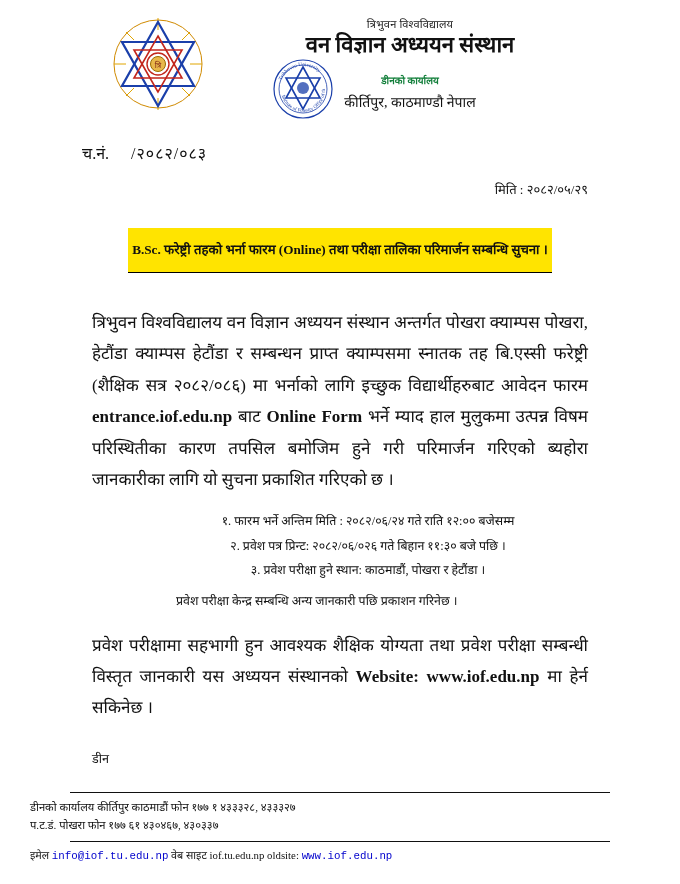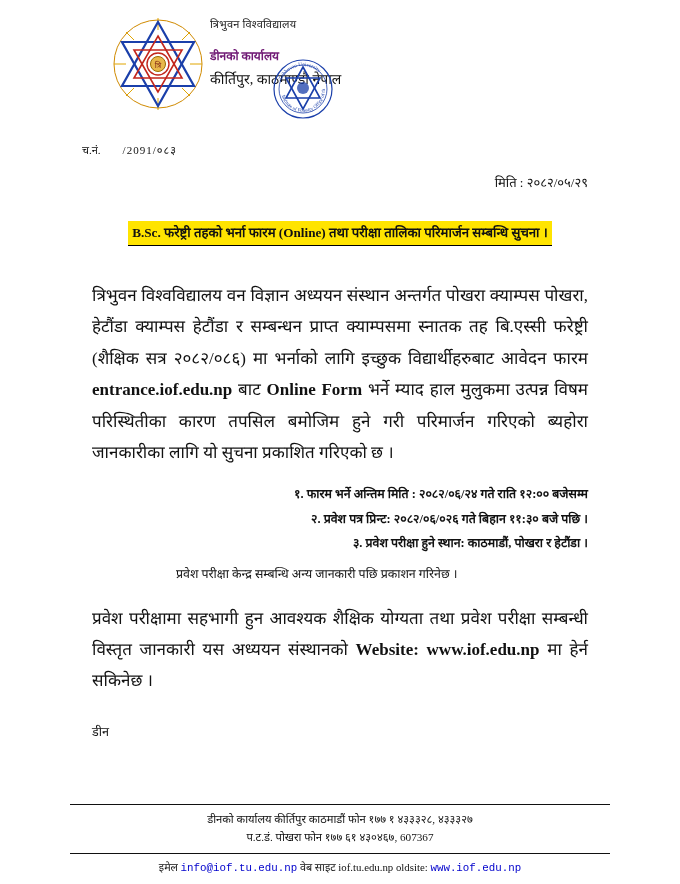--- a/index.html
+++ b/index.html
@@ -34,60 +34,60 @@
   .emblem {
     width: 96px;
     height: 100px;
     position: relative;
     flex: 0 0 96px;
   }
   .emblem svg { display: block; }
 
   .header-text {
     flex: 1 1 auto;
-    text-align: left;
+    text-align: center;
     padding-left: 4px;
     padding-right: 40px;
   }
   .univ-name {
     font-size: 11px;
     color: #1b1b1b;
     letter-spacing: .2px;
     margin-top: 2px;
   }
   .inst-name {
     font-size: 22px;
     font-weight: bold;
     color: #111;
     margin-top: 1px;
     line-height: 1.15;
   }
   .office-name {
-    font-size: 12px;
-    color: #701a75;
+    font-size: 10px;
+    color: #15803d;
     font-weight: bold;
     margin-top: 16px;
   }
   .address {
     font-size: 14px;
     color: #111;
     margin-top: 5px;
   }
   .seal {
     position: absolute;
     left: 272px;
     top: 58px;
     width: 62px;
     height: 62px;
   }
 
   
   .ref-row {
     margin-top: 18px;
-    font-size: 11px;
+    font-size: 16px;
     display: flex;
     align-items: flex-start;
   }
   .ref-label { padding-left: 52px; }
   .ref-value { margin-left: 22px; letter-spacing: 1px; }
   .date-row {
     margin-top: 16px;
     text-align: right;
     font-size: 13px;
     padding-right: 62px;
@@ -97,21 +97,21 @@
   
   .title-wrap {
     text-align: center;
     margin-top: 30px;
   }
   .doc-title {
     display: inline-block;
     font-size: 13.2px;
     font-weight: bold;
     background: #ffe400;
-    padding: 2px 4px;
+    padding: 12px 4px;
     border-bottom: 1px solid #000;
     line-height: 1.5;
   }
 
   
   .body-wrap {
     margin-top: 34px;
     padding: 0 62px 0 62px;
   }
   p.para {
@@ -122,42 +122,40 @@
   }
   .b { font-weight: bold; }
   .list {
     margin: 14px 0 0 0;
     padding: 0 0 0 56px;
     list-style: none;
   }
   .list li {
     font-size: 12.4px;
     line-height: 1.95;
-    text-align: right;
-    font-weight: bold;
+    text-align: center;
   }
   .note {
     margin: 8px 0 0 0;
     padding-left: 84px;
     font-size: 12.4px;
     line-height: 1.9;
   }
   .para-2 { margin-top: 20px; }
   .sign {
     margin-top: 26px;
     font-size: 12.6px;
   }
 
   
   .footer {
     position: absolute;
     left: 30px;
     right: 30px;
-    bottom: 8px;
-    text-align: center;
+    bottom: 20px;
   }
   .footer-rule {
     border: 0;
     border-top: 1.6px solid #111;
     margin: 0 40px 6px 40px;
   }
   .footer-line1 {
     font-size: 11.2px;
     line-height: 1.6;
   }
@@ -202,20 +200,21 @@
         <polygon points="48,22 72,64 24,64" fill="none" stroke="#c2261c" stroke-width="1.6"></polygon>
         <polygon points="48,78 24,36 72,36" fill="none" stroke="#c2261c" stroke-width="1.6"></polygon>
         <circle cx="48" cy="50" r="11" fill="none" stroke="#c2261c" stroke-width="1.4"></circle>
         <circle cx="48" cy="50" r="7.5" fill="#e8b84b" stroke="#9a6b00" stroke-width="1"></circle>
         <text x="48" y="54" font-size="8" text-anchor="middle" fill="#7a1a12" font-family="serif">त्रि</text>
       </svg>
     </div>
 
     <div class="header-text">
       <div class="univ-name">त्रिभुवन विश्वविद्यालय</div>
+      <div class="inst-name">वन विज्ञान अध्ययन संस्थान</div>
       <div class="office-name">डीनको कार्यालय</div>
       <div class="address">कीर्तिपुर, काठमाण्डौ नेपाल</div>
     </div>
 
     <div class="seal">
       <svg width="62" height="62" viewBox="0 0 62 62" xmlns="http://www.w3.org/2000/svg">
         <circle cx="31" cy="31" r="29" fill="none" stroke="#1a3faa" stroke-width="1.2"></circle>
         <circle cx="31" cy="31" r="24" fill="none" stroke="#1a3faa" stroke-width="0.8"></circle>
         <polygon points="31,9 48,40 14,40" fill="none" stroke="#1a3faa" stroke-width="1.6"></polygon>
         <polygon points="31,51 14,20 48,20" fill="none" stroke="#1a3faa" stroke-width="1.6"></polygon>
@@ -227,21 +226,21 @@
         </text>
         <text font-size="5" fill="#1a3faa" font-family="serif">
           <textPath href="#arcBot" startOffset="8%">Institute of Forestry  Office of the Dean</textPath>
         </text>
       </svg>
     </div>
   </div>
 
   <div class="ref-row">
     <span class="ref-label">च.नं.</span>
-    <span class="ref-value">/2091/०८३</span>
+    <span class="ref-value">/२०८२/०८३</span>
   </div>
 
   <div class="date-row">
     <span>मिति :</span>
     <span>२०८२/०५/२९</span>
   </div>
 
   <div class="title-wrap">
     <span class="doc-title">B.Sc. फरेष्ट्री तहको भर्ना फारम (Online) तथा परीक्षा तालिका परिमार्जन सम्बन्धि सुचना ।</span>
   </div>
@@ -263,20 +262,20 @@
     <p class="para para-2">
       <span>प्रवेश परीक्षामा सहभागी हुन आवश्यक शैक्षिक योग्यता तथा प्रवेश परीक्षा सम्बन्धी विस्तृत जानकारी यस अध्ययन संस्थानको </span><span class="b">Website: www.iof.edu.np</span><span> मा हेर्न सकिनेछ ।</span>
     </p>
 
     <div class="sign">डीन</div>
   </div>
 
   <div class="footer">
     <hr class="footer-rule">
     <div class="footer-line1">डीनको कार्यालय कीर्तिपुर काठमाडौं फोन १७७ १ ४३३३२८, ४३३३२७</div>
-    <div class="footer-line1">प.ट.डं. पोखरा फोन १७७ ६१ ४३०४६७, 607367</div>
+    <div class="footer-line1">प.ट.डं. पोखरा फोन १७७ ६१ ४३०४६७, ४३०३३७</div>
     <hr class="footer-rule2">
     <div class="footer-line2">
       <span>इमेल </span><span class="link">info@iof.tu.edu.np</span><span> वेब साइट </span><span>iof.tu.edu.np</span><span> oldsite: </span><span class="link">www.iof.edu.np</span>
     </div>
   </div>
 
 </div>
 
 </body></html>

